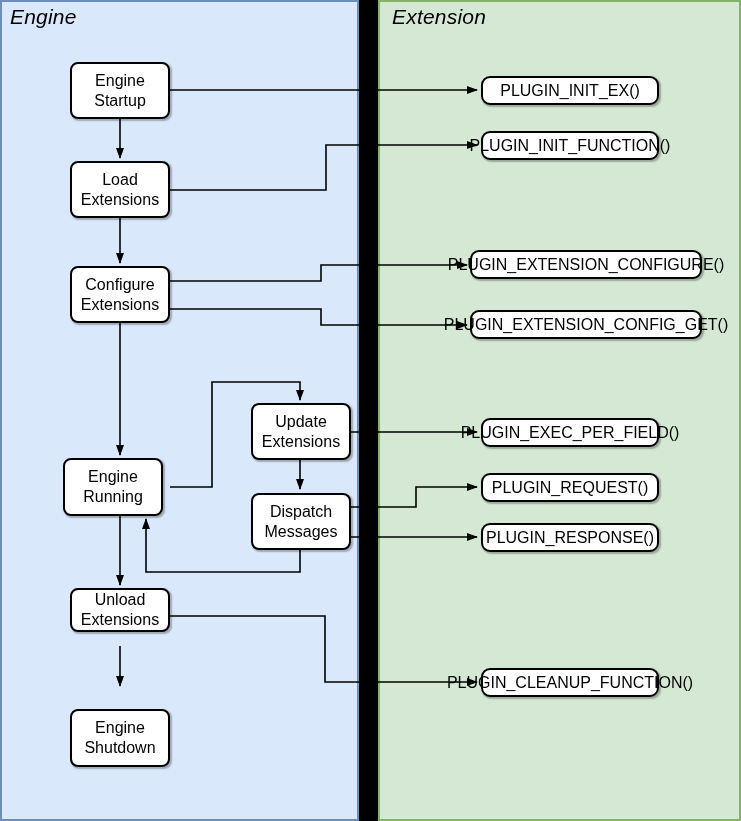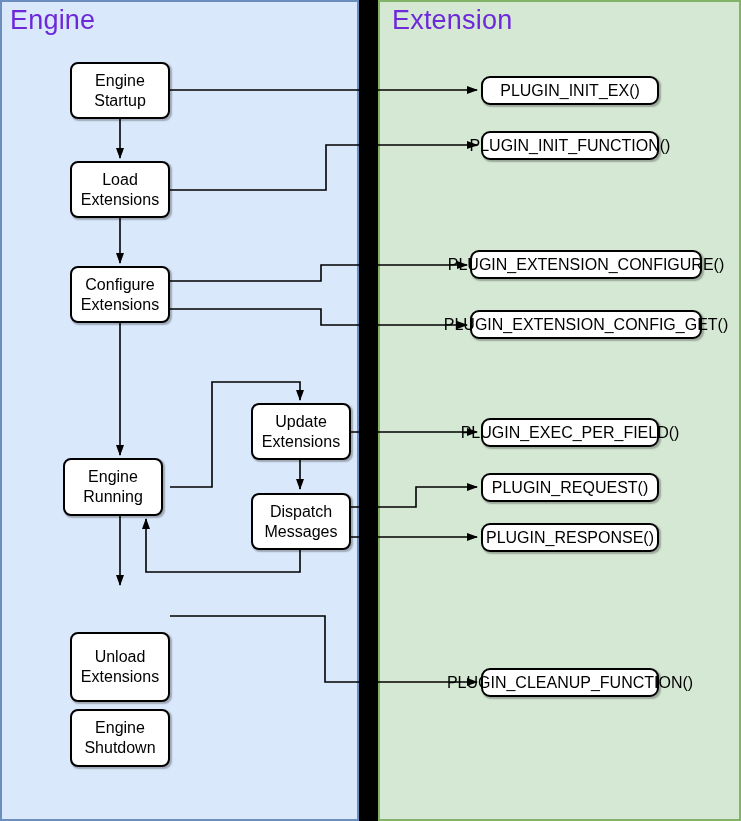--- a/index.html
+++ b/index.html
@@ -37,23 +37,24 @@
     position: absolute;
     top: 0;
     left: 359px;
     width: 19px;
     height: 821px;
     background: #000000;
   }
   .panel-title {
     position: absolute;
     top: 5px;
-    font-size: 27px;
-    color: #6d28d9;
+    font-size: 21px;
+    color: #000000;
     letter-spacing: 0.2px;
+    font-style: italic;
   }
   .panel-title.engine-title { left: 10px; }
   .panel-title.extension-title { left: 392px; }
   .node {
     position: absolute;
     box-sizing: border-box;
     background: #ffffff;
     border: 2px solid #000000;
     border-radius: 8px;
     color: #000000;
@@ -123,21 +124,21 @@
       <path d="M120,646 V686" marker-end="url(#arrow)"></path>
     </g>
   </svg>
 
   <div class="node step" style="left:70px; top:62px;">Engine Startup</div>
   <div class="node step" style="left:70px; top:161px;">Load Extensions</div>
   <div class="node step" style="left:70px; top:266px;">Configure Extensions</div>
   <div class="node step" style="left:251px; top:403px;">Update Extensions</div>
   <div class="node step" style="left:63px; top:458px; height:58px;">Engine Running</div>
   <div class="node step" style="left:251px; top:493px;">Dispatch Messages</div>
-  <div class="node step" style="left:70px; top:588px; height:70px;margin-top:44px;">Unload Extensions</div>
+  <div class="node step" style="left:70px; top:588px; height:44px;">Unload Extensions</div>
   <div class="node step" style="left:70px; top:689px; height:58px;margin-top:20px;">Engine Shutdown</div>
 
   <div class="node api" style="left:481px; top:76px;">PLUGIN_INIT_EX()</div>
   <div class="node api" style="left:481px; top:131px;">PLUGIN_INIT_FUNCTION()</div>
   <div class="node api wide" style="left:470px; top:250px;">PLUGIN_EXTENSION_CONFIGURE()</div>
   <div class="node api wide" style="left:470px; top:310px;">PLUGIN_EXTENSION_CONFIG_GET()</div>
   <div class="node api" style="left:481px; top:418px;">PLUGIN_EXEC_PER_FIELD()</div>
   <div class="node api" style="left:481px; top:473px;">PLUGIN_REQUEST()</div>
   <div class="node api" style="left:481px; top:523px;">PLUGIN_RESPONSE()</div>
   <div class="node api" style="left:481px; top:668px;">PLUGIN_CLEANUP_FUNCTION()</div>

